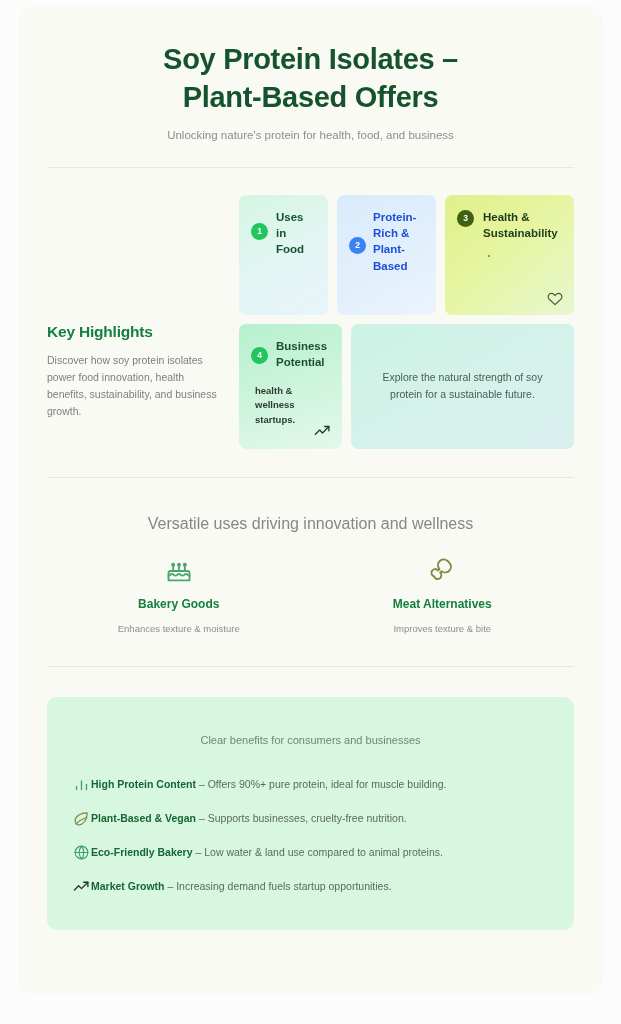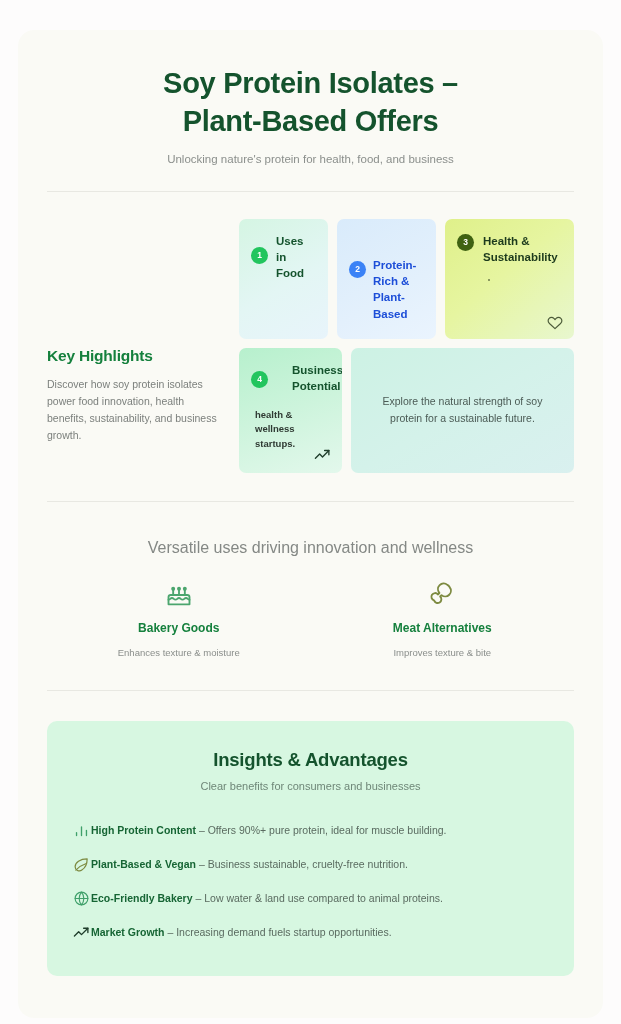--- a/index.html
+++ b/index.html
@@ -5,21 +5,21 @@
 <style>
   * { box-sizing: border-box; margin: 0; padding: 0; }
   html, body {
     width: 621px; height: 1024px;
     background: #fdfcfc;
     font-family: "Liberation Sans", sans-serif;
     overflow: hidden;
   }
   #page {
     position: absolute;
-    left: 18px; top: 30px;
+    left: 18px; top: 6px;
     width: 585px; height: 988px;
     background: #fafaf5;
     border-radius: 16px;
   }
 
   
   .hero { padding: 34px 46px 0 46px; text-align: center; }
   .hero-title {
     font-size: 29px;
     font-weight: bold;
@@ -116,21 +116,21 @@
     background: linear-gradient(150deg, #d5f5e3 0%, #e3f6f4 55%, #e8f4fb 100%);
   }
   .card-1 .card-label { color: #14532d; }
   .card-1 .badge { background: #22c55e; }
 
   .card-2 {
     width: 99px;
     height: 120px;
     background: linear-gradient(150deg, #d9ebfb 0%, #e3f0fc 60%, #eaf4fe 100%);
   }
-  .card-2 .card-label { color: #1d4ed8; margin-top: 24px; }
+  .card-2 .card-label { color: #1d4ed8; }
   .card-2 .badge { background: #3b82f6; }
   .card-2 .card-head { gap: 7px; }
   .card-2 .badge { margin-top: 28px; }
 
   .card-3 {
     flex: 1;
     height: 120px;
     background: linear-gradient(140deg, #dff08a 0%, #e6f5a0 45%, #e8f7cf 100%);
   }
   .card-3 .card-label { color: #1c3a1c; }
@@ -142,21 +142,21 @@
     width: 2px; height: 2px;
     border-radius: 50%;
     background: #6b7a4a;
   }
 
   .card-4 {
     width: 103px;
     height: 125px;
     background: linear-gradient(160deg, #b7f0cd 0%, #cdf4dc 50%, #e3f8ec 100%);
   }
-  .card-4 .card-label { color: #14532d; margin-left: 16px; }
+  .card-4 .card-label { color: #14532d; }
   .card-4 .badge { background: #22c55e; margin-top: 9px; }
 
   .panel-teal {
     flex: 1;
     height: 125px;
     border-radius: 7px;
     background: linear-gradient(150deg, #cdf2e4 0%, #d4f2ea 50%, #d9f0ef 100%);
     display: flex;
     align-items: center;
     justify-content: center;
@@ -355,21 +355,20 @@
         <div class="app-desc">Improves texture &amp; bite</div>
       </div>
 
     </div>
   </div>
 
   <div class="divider div-3"></div>
 
   <div class="insights-wrap">
     <div class="insights">
-      <div class="ins-title">Insights &amp; Advantages</div>
       <div class="ins-sub">Clear benefits for consumers and businesses</div>
 
       <div class="ins-list">
 
         <div class="ins-row">
           <div class="ins-ico">
             <svg width="17" height="17" viewBox="0 0 24 24" fill="none" stroke="#3fa06a" stroke-width="1.9" stroke-linecap="round">
               <line x1="5" y1="15" x2="5" y2="19"></line>
               <line x1="12" y1="7" x2="12" y2="19"></line>
               <line x1="19" y1="12" x2="19" y2="19"></line>
@@ -378,21 +377,21 @@
           <div class="ins-text"><b>High Protein Content</b><span> – Offers 90%+ pure protein, ideal for muscle building.</span></div>
         </div>
 
         <div class="ins-row">
           <div class="ins-ico">
             <svg width="17" height="17" viewBox="0 0 24 24" fill="none" stroke="#7d8a40" stroke-width="1.7" stroke-linecap="round" stroke-linejoin="round">
               <path d="M20 4C10 4 3 9 3 15a6 6 0 0 0 9.5 4.9C18 16.5 20 10.5 20 4z"></path>
               <path d="M4 20c3.5-4 8-7 14-9"></path>
             </svg>
           </div>
-          <div class="ins-text"><b>Plant-Based &amp; Vegan</b><span> – Business sustainable, cruelty-free nutrition.</span></div>
+          <div class="ins-text"><b>Plant-Based &amp; Vegan</b><span> – Supports businesses, cruelty-free nutrition.</span></div>
         </div>
 
         <div class="ins-row">
           <div class="ins-ico">
             <svg width="17" height="17" viewBox="0 0 24 24" fill="none" stroke="#3fa06a" stroke-width="1.6" stroke-linecap="round" stroke-linejoin="round">
               <circle cx="12" cy="12" r="9"></circle>
               <line x1="3" y1="12" x2="21" y2="12"></line>
               <path d="M12 3a14 14 0 0 1 0 18a14 14 0 0 1 0-18z"></path>
             </svg>
           </div>

